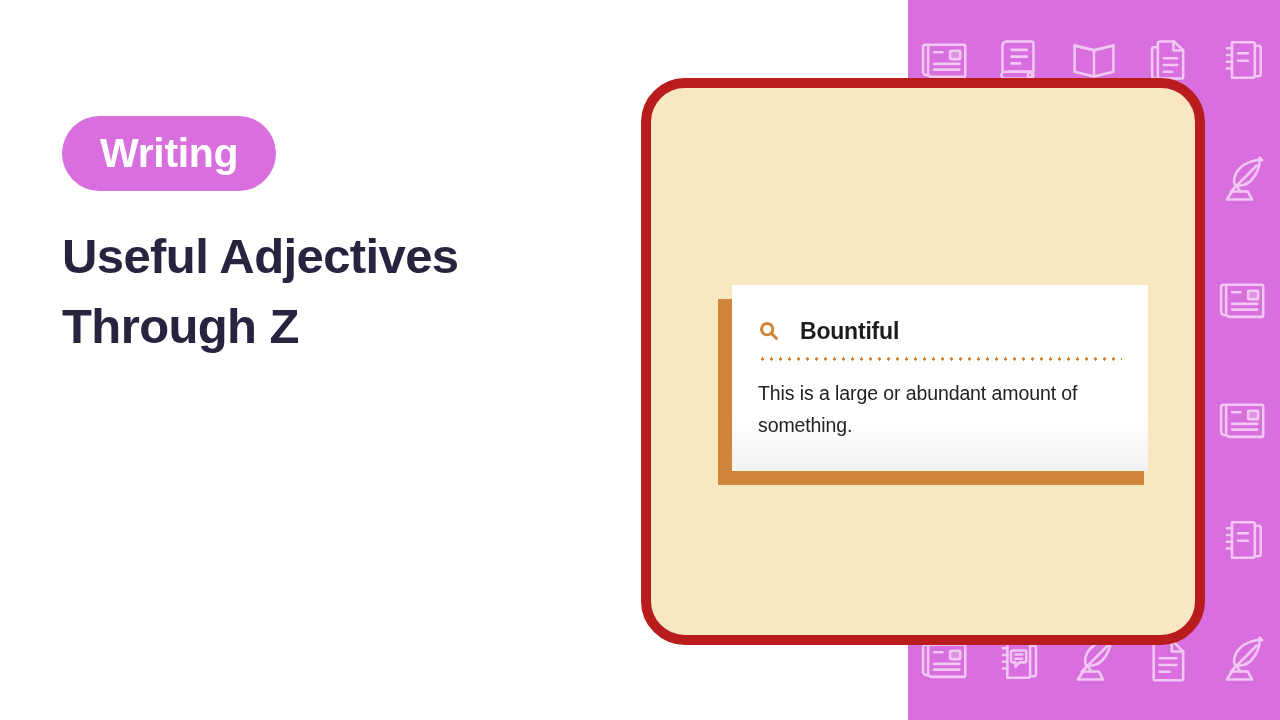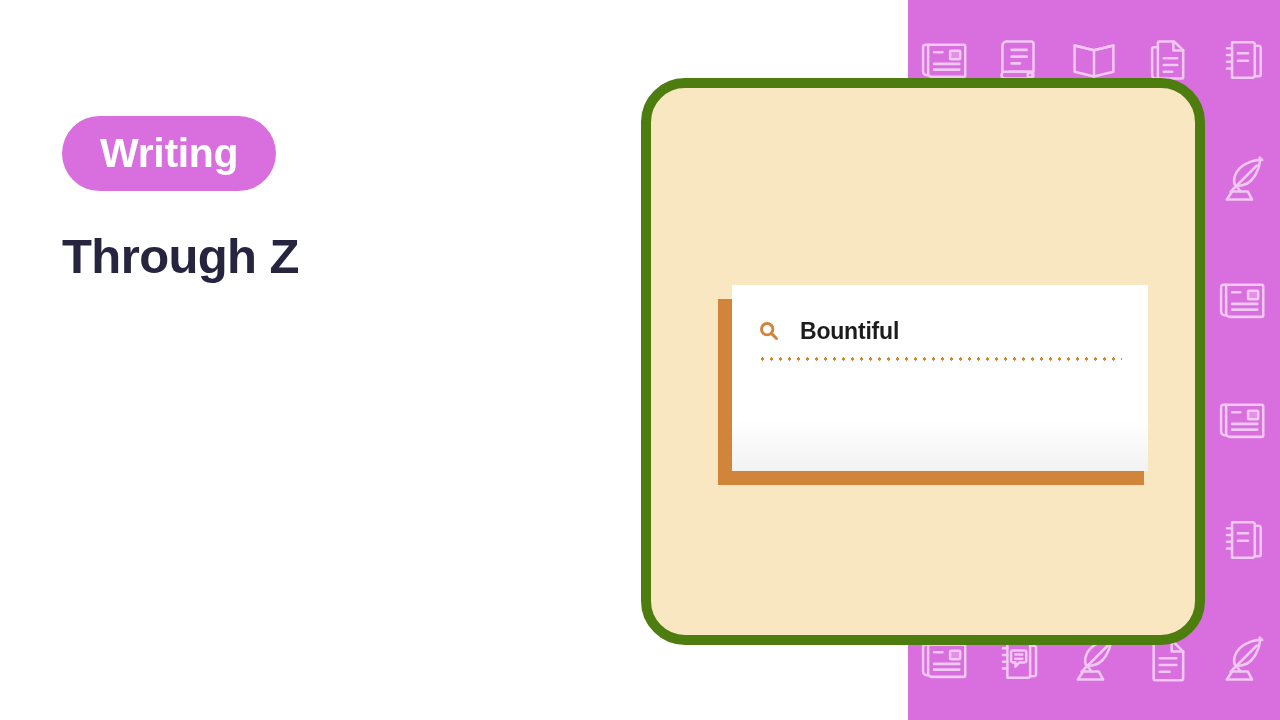--- a/index.html
+++ b/index.html
@@ -73,21 +73,21 @@
     letter-spacing:-3.2px;
     line-height:1;
   }
 
   
   .device-card {
     position:absolute;
     left:641px; top:78px;
     width:564px; height:567px;
     background:#F9E7C2;
-    border:10px solid #4d7c0f;
+    border:10px solid #b91c1c;
     border-radius:44px;
     z-index:6;
   }
 
   
   .result-wrap {
     position:absolute;
     left:67px; top:197px;
     width:430px; height:200px;
   }
@@ -383,20 +383,21 @@
     </div>
 </div>
 
 <div class="left-col">
 
   <div class="badge" style="background:#D96EDE;">
     <span>Writing</span>
   </div>
 
   <h1 class="page-title">
+    <span class="tline">Useful Adjectives</span>
     <span class="tline">Through Z</span>
   </h1>
 
 </div>
 
 <div class="device-card">
 
   <div class="result-wrap">
     <div class="result-shadow" style="background:#D0853A;"></div>
 
@@ -406,15 +407,16 @@
           <svg viewBox="0 0 24 24" fill="none">
             <circle cx="10" cy="10" r="6.2" stroke="#D0853A" stroke-width="3.2"></circle>
             <line x1="14.6" y1="14.6" x2="20.2" y2="20.2" stroke="#D0853A" stroke-width="3.2" stroke-linecap="round"></line>
           </svg>
         </span>
         <span class="result-term">Bountiful</span>
       </div>
 
       <div class="divider-dots"></div>
 
+      <p class="result-def">This is a large or abundant amount of something.</p>
     </div>
   </div>
 </div>
 
 </body></html>

